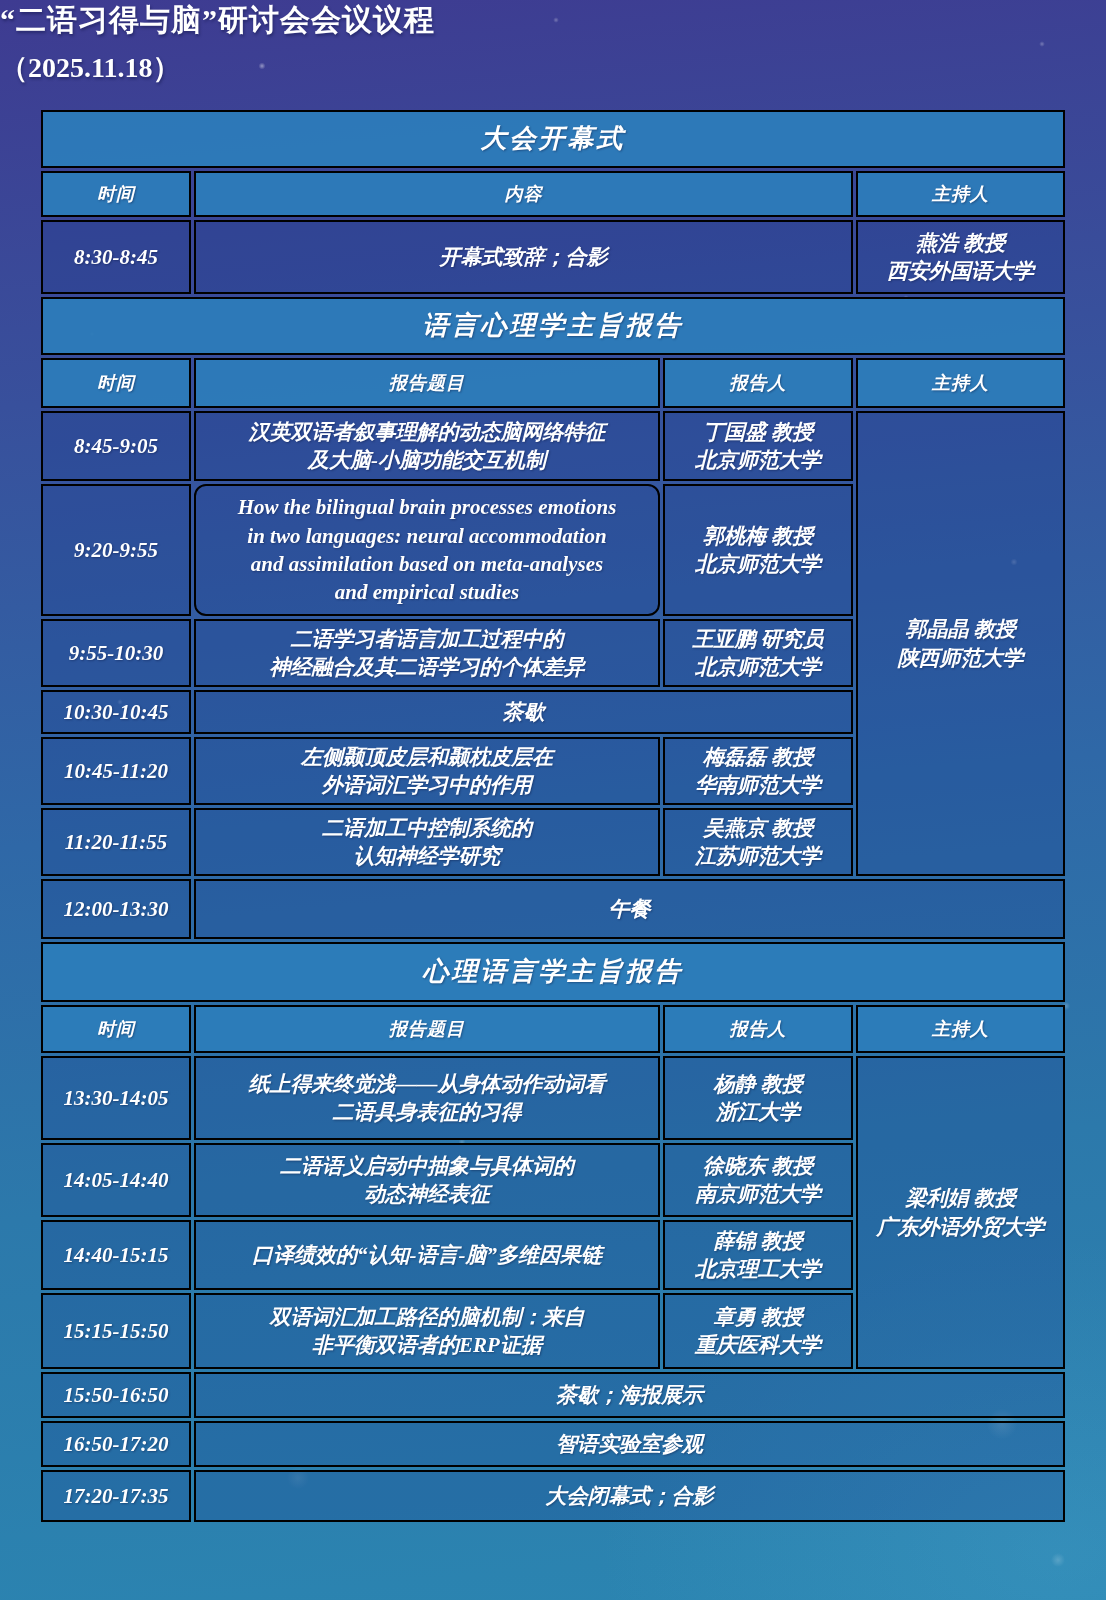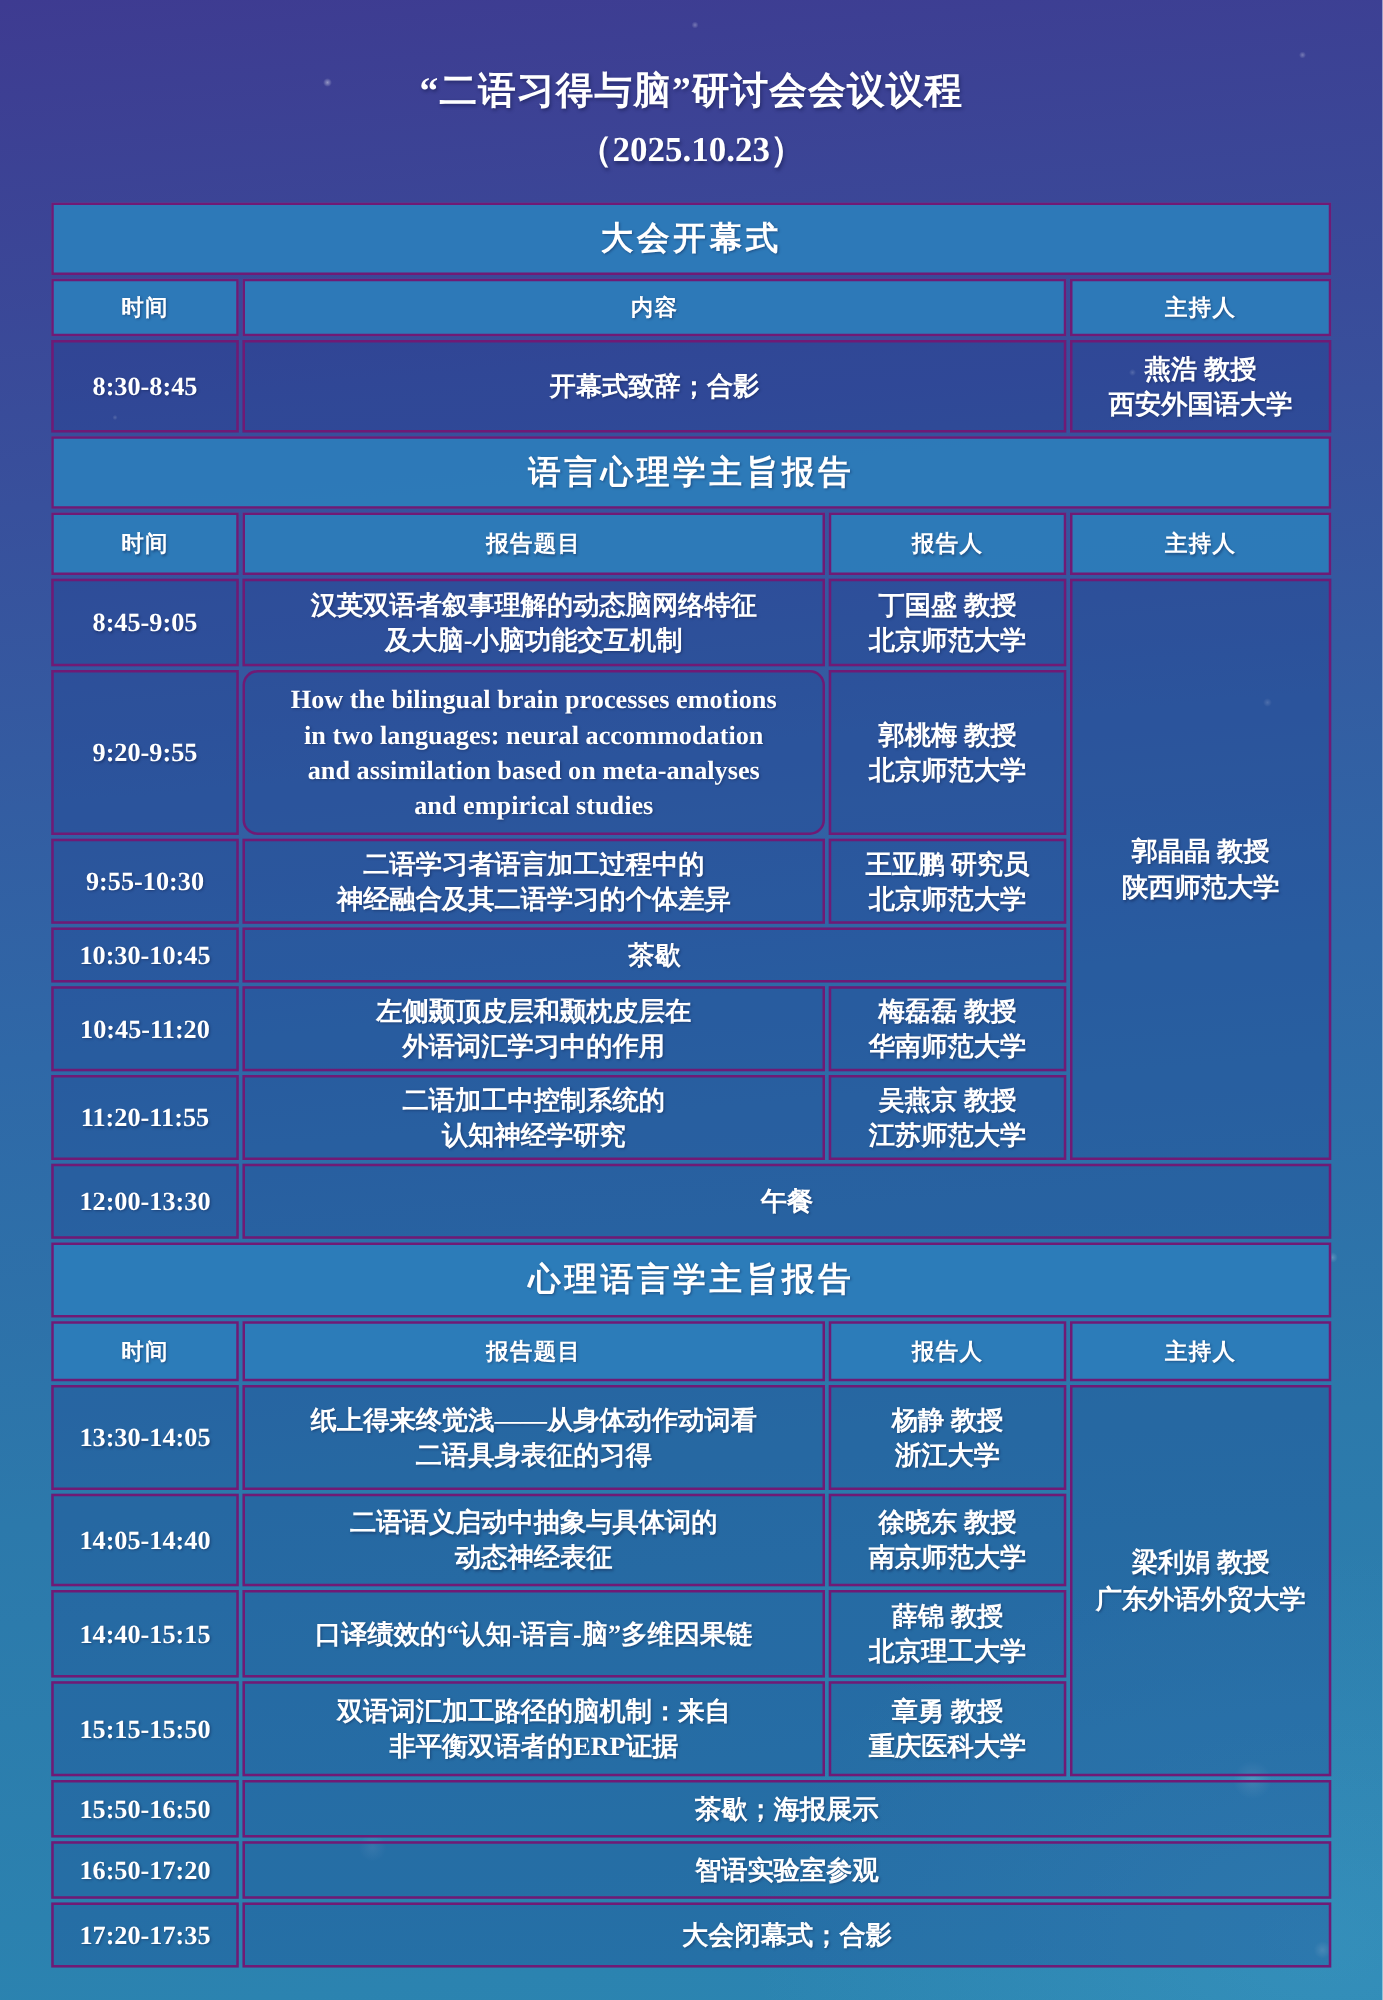--- a/index.html
+++ b/index.html
@@ -19,48 +19,49 @@
       radial-gradient(circle 5px at 1014px 562px,rgba(255,255,255,0.22), transparent 70%),
       radial-gradient(circle 4px at 120px 702px, rgba(255,255,255,0.20), transparent 70%),
       radial-gradient(circle 6px at 1066px 1006px,rgba(255,255,255,0.22), transparent 70%),
       radial-gradient(circle 5px at 462px 1142px,rgba(255,255,255,0.20), transparent 70%),
       radial-gradient(circle 22px at 1002px 1424px,rgba(255,255,255,0.14), transparent 70%),
       radial-gradient(circle 16px at 298px 1478px,rgba(255,255,255,0.10), transparent 70%),
       radial-gradient(circle 10px at 1058px 1560px,rgba(255,255,255,0.18), transparent 70%),
       radial-gradient(620px 420px at 96% 97%, rgba(94,190,228,0.18), transparent 75%),
       linear-gradient(175deg, #3e3b91 0%, #38509c 24%, #2f68a7 50%, #2c79ab 72%, #2b85b1 100%);
   }
-  .title-wrap { text-align: center; padding-top: 52px; }
+  .title-wrap { }
   .main-title {
     margin: 0;
     font-size: 30px;
     letter-spacing: 1px;
     text-shadow: 1px 2px 3px rgba(10,15,60,0.45);
   }
   .date-line {
     margin-top: 8px;
     font-size: 28px;
     text-shadow: 1px 2px 3px rgba(10,15,60,0.45);
   }
   table.agenda {
     width: 1030px;
     margin: 20px 38px 0 38px;
     border-collapse: separate;
     border-spacing: 3px;
     table-layout: fixed;
   }
   .agenda th, .agenda td {
-    border: 2px solid #701a75;
+    border: 2px solid #000000;
     text-align: center;
     vertical-align: middle;
     white-space: pre-line;
     padding: 2px 6px;
     font-weight: bold;
     line-height: 1.35;
     text-shadow: 1px 1px 2px rgba(10,20,60,0.40);
+    font-style: italic;
   }
   .band {
     background: rgba(44,125,186,0.93);
     font-size: 26px;
     letter-spacing: 3px;
   }
   .hdr {
     background: rgba(44,125,186,0.93);
     font-size: 18px;
     letter-spacing: 1px;
@@ -70,21 +71,21 @@
     font-size: 21px;
   }
   .time { letter-spacing: 0; }
   .en { font-size: 21px; line-height: 1.45; letter-spacing: 0; border-radius: 12px; }
 </style>
 </head>
 <body>
 
 <div class="title-wrap">
   <h1 class="main-title">“二语习得与脑”研讨会会议议程</h1>
-  <div class="date-line">（2025.10.23）</div>
+  <div class="date-line">（2025.11.18）</div>
 </div>
 
 <table class="agenda">
   <colgroup>
     <col style="width:150px">
       <col style="width:466px">
       <col style="width:190px">
       <col style="width:209px">
   </colgroup>
 

